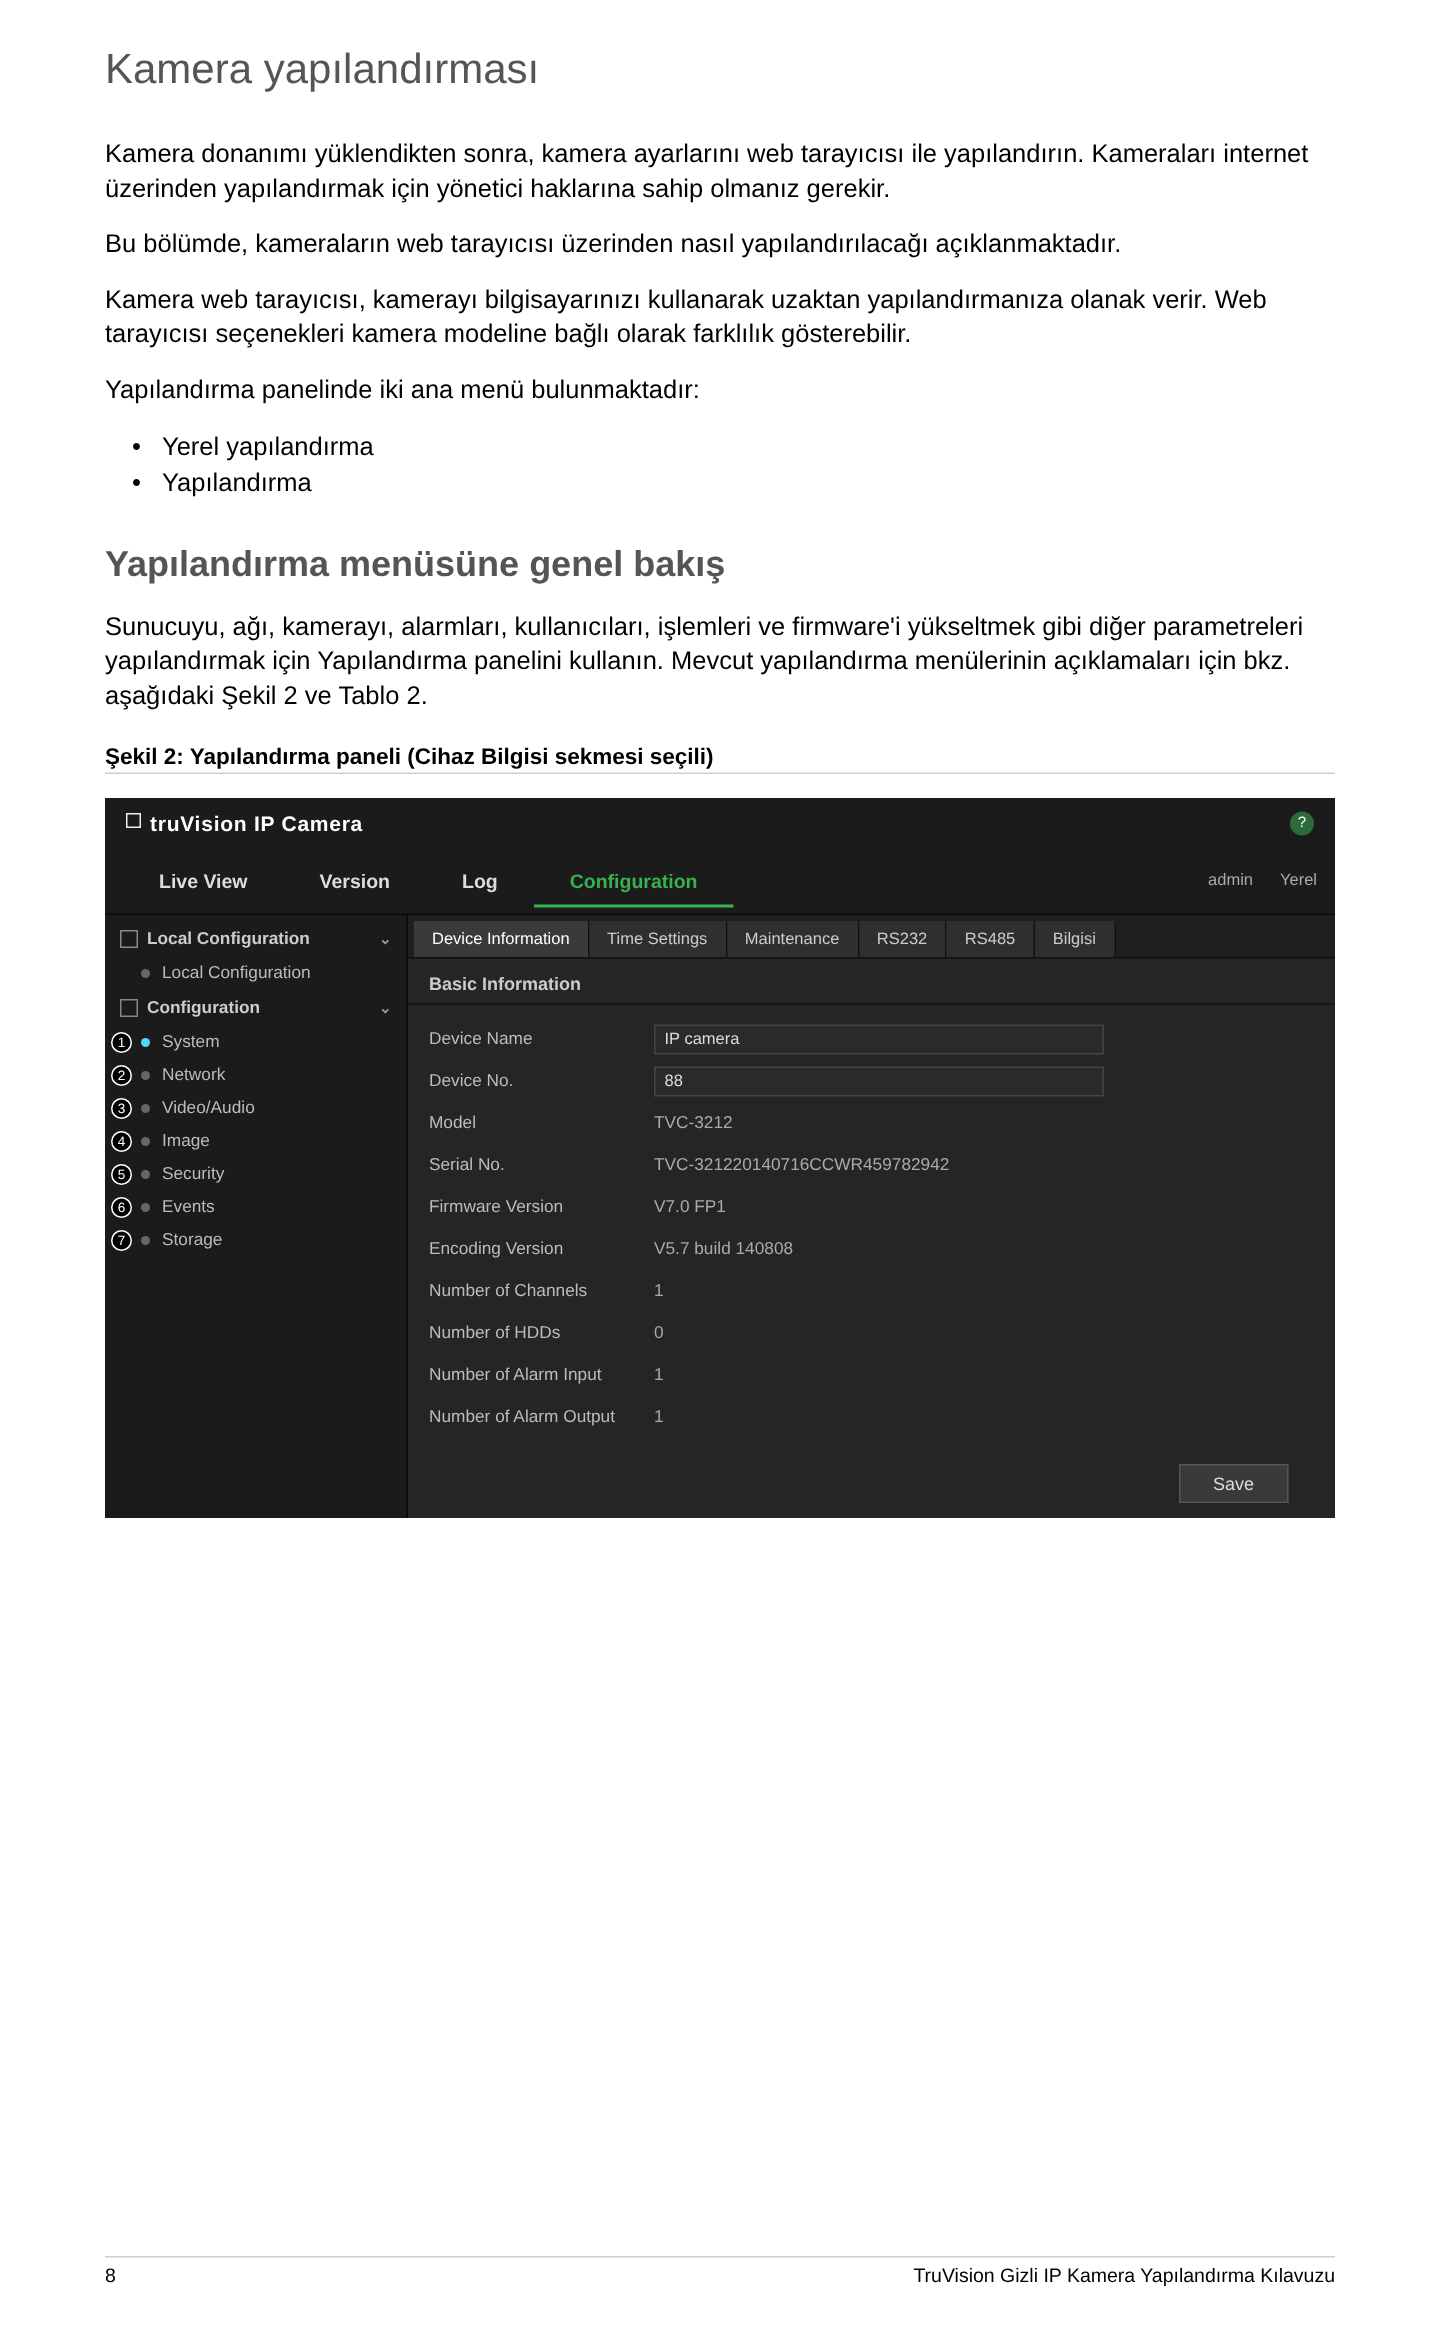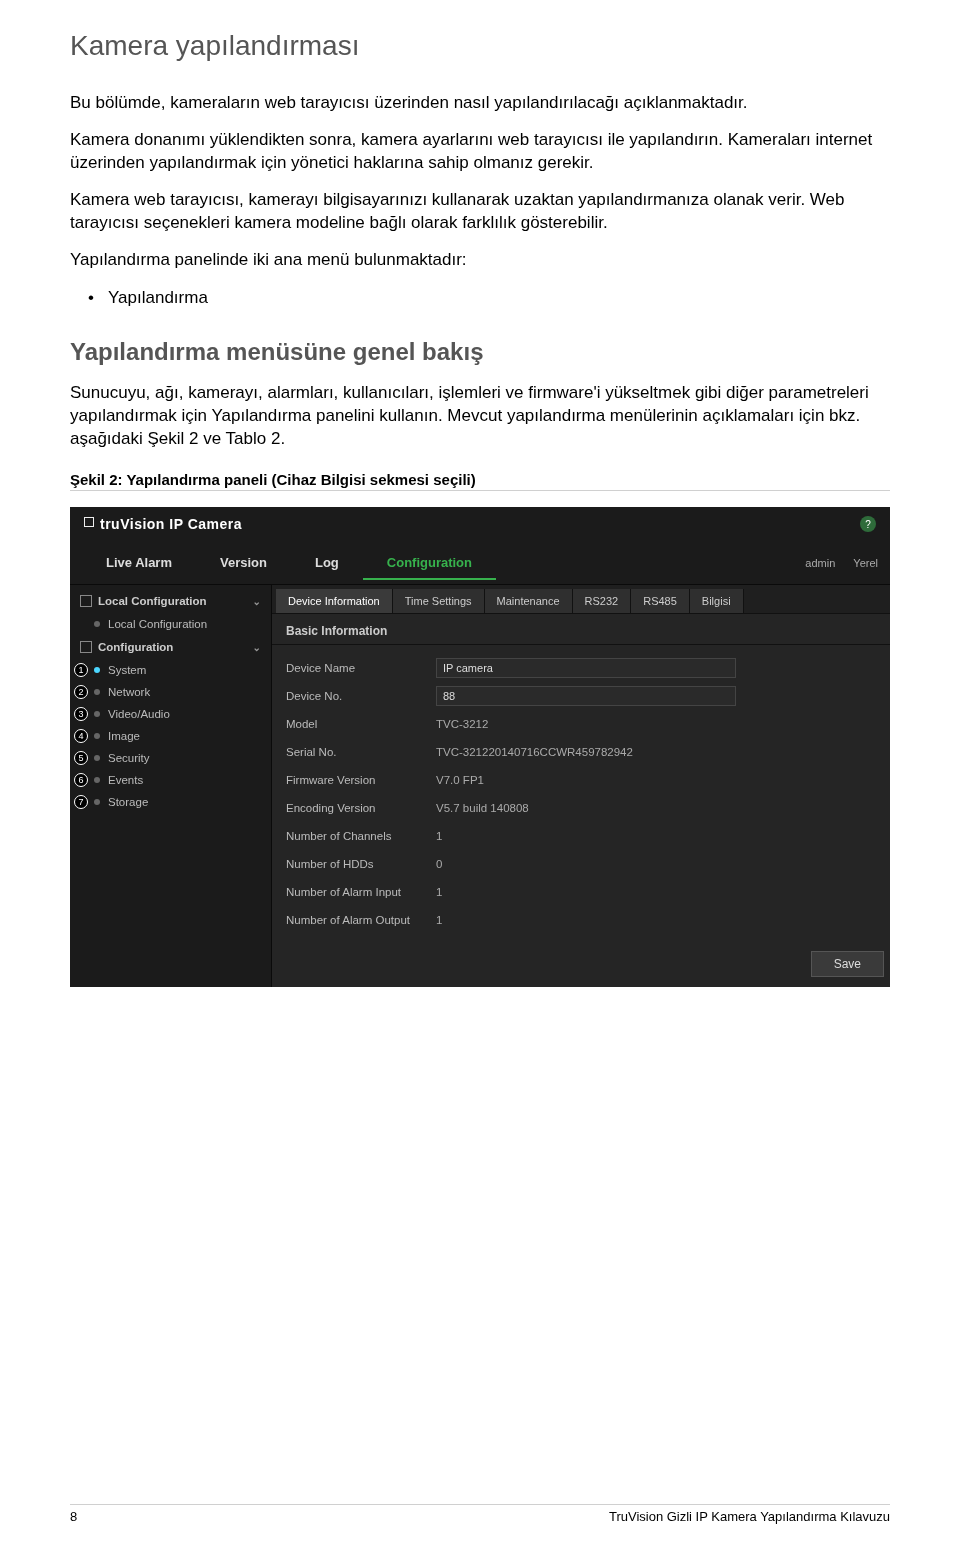--- a/index.html
+++ b/index.html
@@ -250,21 +250,21 @@
     color: #ddd;
     padding: 2px 6px;
     font-size: 11px;
   }
   .row .val {
     color: #aaa;
     font-size: 11.5px;
   }
   .savebar {
     position: absolute;
-    right: 6px;
+    right: 31px;
     bottom: 10px;
   }
   .savebtn {
     background: #3a3a3a;
     color: #ddd;
     border: 1px solid #555;
     padding: 5px 22px;
     font-size: 12px;
     cursor: pointer;
   }
@@ -281,46 +281,47 @@
     padding-top: 4px;
     color: #000;
   }
 </style>
 </head>
 <body>
 
 <div class="page">
   <h1>Kamera yapılandırması</h1>
 
+  <p>Kamera donanımı yüklendikten sonra, kamera ayarlarını web tarayıcısı ile yapılandırın. Kameraları internet üzerinden yapılandırmak için yönetici haklarına sahip olmanız gerekir.</p>
   <p>Bu bölümde, kameraların web tarayıcısı üzerinden nasıl yapılandırılacağı açıklanmaktadır.</p>
-  <p>Kamera donanımı yüklendikten sonra, kamera ayarlarını web tarayıcısı ile yapılandırın. Kameraları internet üzerinden yapılandırmak için yönetici haklarına sahip olmanız gerekir.</p>
   <p>Kamera web tarayıcısı, kamerayı bilgisayarınızı kullanarak uzaktan yapılandırmanıza olanak verir. Web tarayıcısı seçenekleri kamera modeline bağlı olarak farklılık gösterebilir.</p>
   <p>Yapılandırma panelinde iki ana menü bulunmaktadır:</p>
   <ul>
+    <li>Yerel yapılandırma</li>
     <li>Yapılandırma</li>
   </ul>
 
   <h2>Yapılandırma menüsüne genel bakış</h2>
   <p>Sunucuyu, ağı, kamerayı, alarmları, kullanıcıları, işlemleri ve firmware'i yükseltmek gibi diğer parametreleri yapılandırmak için Yapılandırma panelini kullanın. Mevcut yapılandırma menülerinin açıklamaları için bkz. aşağıdaki Şekil 2 ve Tablo 2.</p>
 
   <div class="figcap">Şekil 2: Yapılandırma paneli (Cihaz Bilgisi sekmesi seçili)</div>
   <hr class="hr">
 
   <div class="shot">
 
     <div class="brandbar">
       <div class="brand-left">
         <span class="brand-icon"></span>
         <span class="tru">truVision IP Camera</span>
       </div>
       <div class="help-icon">?</div>
     </div>
 
     <div class="mainnav">
-      <div class="nav-item">Live Alarm</div>
+      <div class="nav-item">Live View</div>
       <div class="nav-item">Version</div>
       <div class="nav-item">Log</div>
       <div class="nav-item active">Configuration</div>
       <div class="spacer"></div>
       <div class="user">admin</div>
       <div class="logout">Yerel</div>
     </div>
 
     <div class="split">
       <div class="sidebar">

